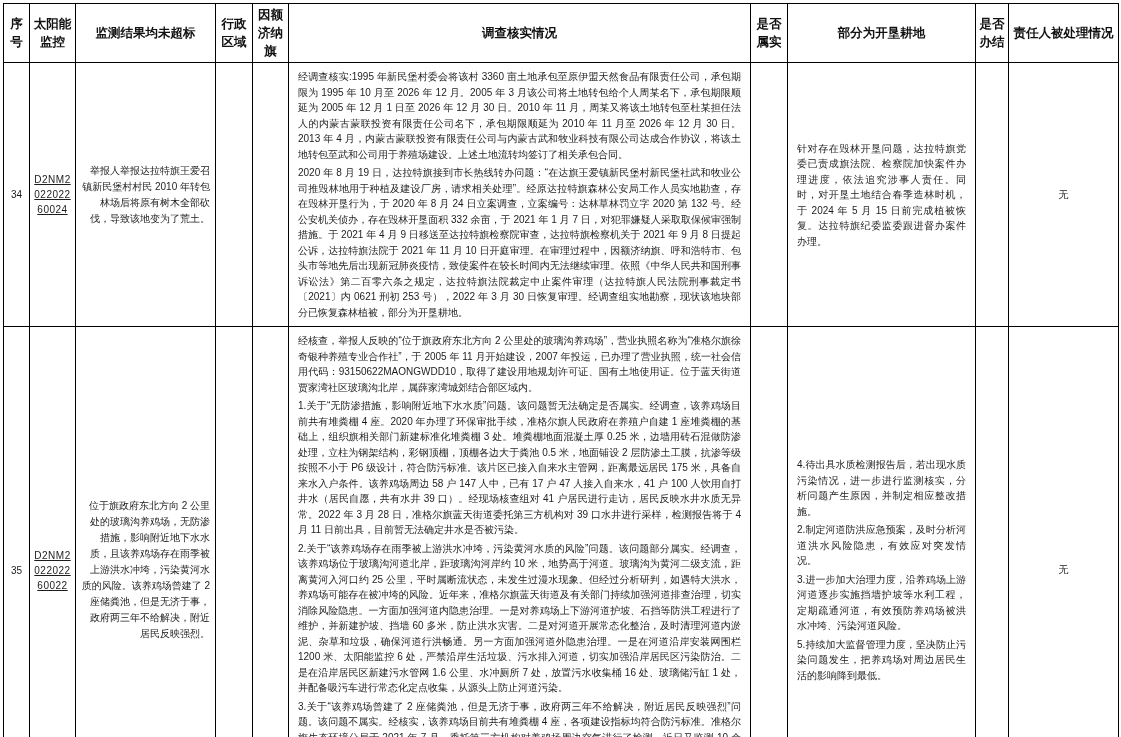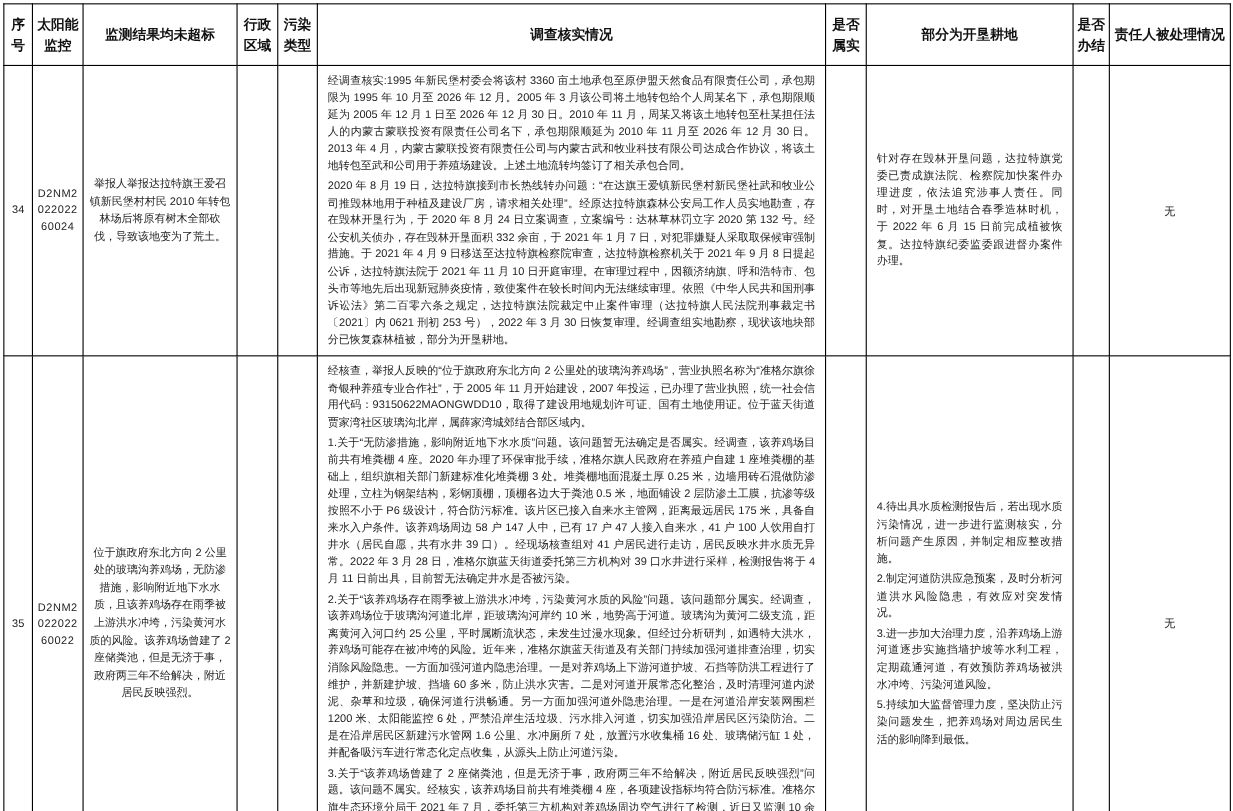--- a/index.html
+++ b/index.html
@@ -31,30 +31,31 @@
   }
   td { font-size: 10px; }
   .center { text-align: center; }
   .txt {
     text-align: justify;
     line-height: 15.5px;
     padding: 3px 6px;
   }
   .txt p { margin: 3px; }
   .problem {
-    text-align: center;
+    text-align: right;
     line-height: 16px;
     padding: 3px 5px;
   }
   .caseno {
     text-align: center;
     word-break: break-all;
     line-height: 15px;
     padding: 0 2px;
     letter-spacing: 0.5px;
+    text-decoration: underline;
   }
   .vert {
     display: inline-block;
     width: 1.15em;
     word-break: break-all;
     line-height: 1.7;
     text-align: right;
     margin-left: 37px;
   }
   .row34 { height: 227px; }
@@ -75,21 +76,21 @@
       <col style="width:188px">
       <col style="width:33px">
     <col style="width:110px">
   </colgroup>
   <thead>
     <tr>
       <th>序号</th>
       <th>太阳能监控</th>
       <th>监测结果均未超标</th>
       <th>行政区域</th>
-      <th>污染类型</th>
+      <th>因额济纳旗</th>
       <th>调查核实情况</th>
       <th>是否属实</th>
       <th>部分为开垦耕地</th>
       <th>是否办结</th>
       <th>责任人被处理情况</th>
     </tr>
   </thead>
   <tbody>
 
     <tr class="row34">
@@ -97,21 +98,21 @@
       <td class="caseno">D2NM202202260024</td>
       <td class="problem">举报人举报达拉特旗王爱召镇新民堡村村民 2010 年转包林场后将原有树木全部砍伐，导致该地变为了荒土。</td>
       <td class="center"><span class="vert">鄂尔多斯市</span></td>
       <td class="center"><span class="vert">生态</span></td>
       <td class="txt">
         <p>经调查核实:1995 年新民堡村委会将该村 3360 亩土地承包至原伊盟天然食品有限责任公司，承包期限为 1995 年 10 月至 2026 年 12 月。2005 年 3 月该公司将土地转包给个人周某名下，承包期限顺延为 2005 年 12 月 1 日至 2026 年 12 月 30 日。2010 年 11 月，周某又将该土地转包至杜某担任法人的内蒙古蒙联投资有限责任公司名下，承包期限顺延为 2010 年 11 月至 2026 年 12 月 30 日。2013 年 4 月，内蒙古蒙联投资有限责任公司与内蒙古武和牧业科技有限公司达成合作协议，将该土地转包至武和公司用于养殖场建设。上述土地流转均签订了相关承包合同。</p>
         <p>2020 年 8 月 19 日，达拉特旗接到市长热线转办问题：“在达旗王爱镇新民堡村新民堡社武和牧业公司推毁林地用于种植及建设厂房，请求相关处理”。经原达拉特旗森林公安局工作人员实地勘查，存在毁林开垦行为，于 2020 年 8 月 24 日立案调查，立案编号：达林草林罚立字 2020 第 132 号。经公安机关侦办，存在毁林开垦面积 332 余亩，于 2021 年 1 月 7 日，对犯罪嫌疑人采取取保候审强制措施。于 2021 年 4 月 9 日移送至达拉特旗检察院审查，达拉特旗检察机关于 2021 年 9 月 8 日提起公诉，达拉特旗法院于 2021 年 11 月 10 日开庭审理。在审理过程中，因额济纳旗、呼和浩特市、包头市等地先后出现新冠肺炎疫情，致使案件在较长时间内无法继续审理。依照《中华人民共和国刑事诉讼法》第二百零六条之规定，达拉特旗法院裁定中止案件审理（达拉特旗人民法院刑事裁定书〔2021〕内 0621 刑初 253 号），2022 年 3 月 30 日恢复审理。经调查组实地勘察，现状该地块部分已恢复森林植被，部分为开垦耕地。</p>
       </td>
       <td class="center"><span class="vert">属实</span></td>
       <td class="txt">
-        <p>针对存在毁林开垦问题，达拉特旗党委已责成旗法院、检察院加快案件办理进度，依法追究涉事人责任。同时，对开垦土地结合春季造林时机，于 2022 年 6 月 15 日前完成植被恢复。达拉特旗纪委监委跟进督办案件办理。</p>
+        <p>针对存在毁林开垦问题，达拉特旗党委已责成旗法院、检察院加快案件办理进度，依法追究涉事人责任。同时，对开垦土地结合春季造林时机，于 2024 年 5 月 15 日前完成植被恢复。达拉特旗纪委监委跟进督办案件办理。</p>
       </td>
       <td class="center"><span class="vert">阶段性办结</span></td>
       <td class="center">无</td>
     </tr>
 
     <tr class="row35">
       <td class="center">35</td>
       <td class="caseno">D2NM202202260022</td>
       <td class="problem">位于旗政府东北方向 2 公里处的玻璃沟养鸡场，无防渗措施，影响附近地下水水质，且该养鸡场存在雨季被上游洪水冲垮，污染黄河水质的风险。该养鸡场曾建了 2 座储粪池，但是无济于事，政府两三年不给解决，附近居民反映强烈。</td>
       <td class="center"><span class="vert">鄂尔多斯市</span></td>

